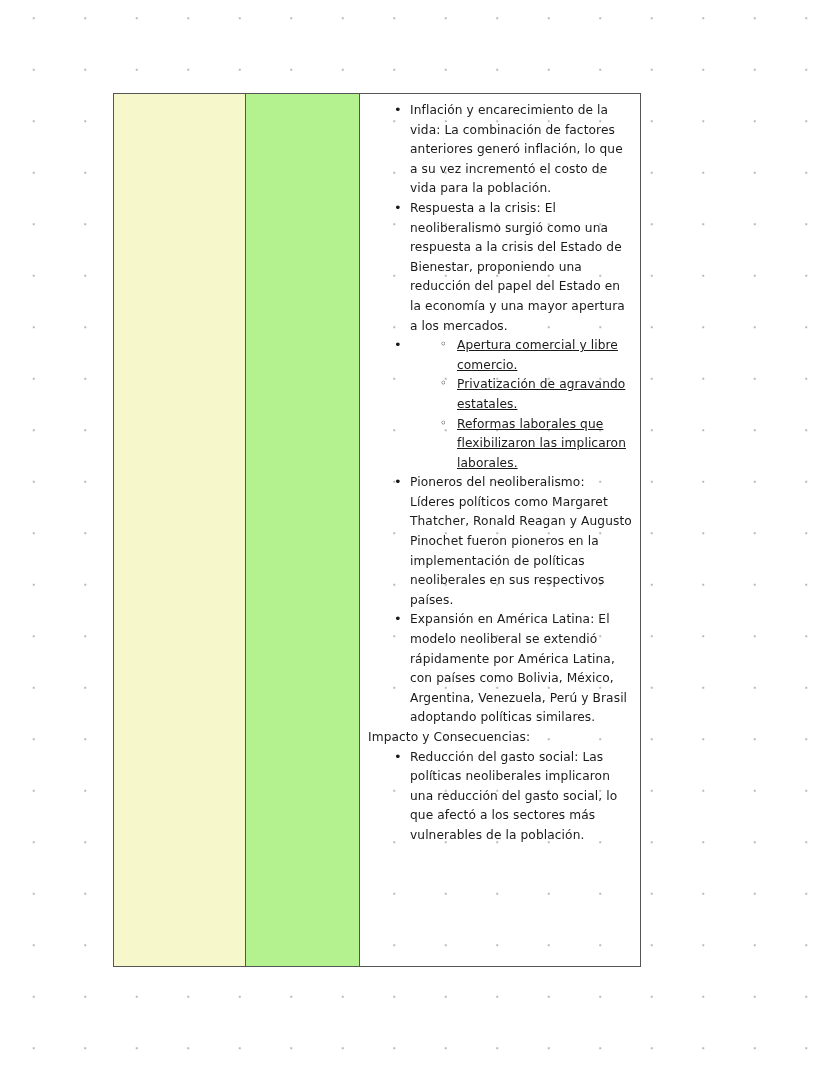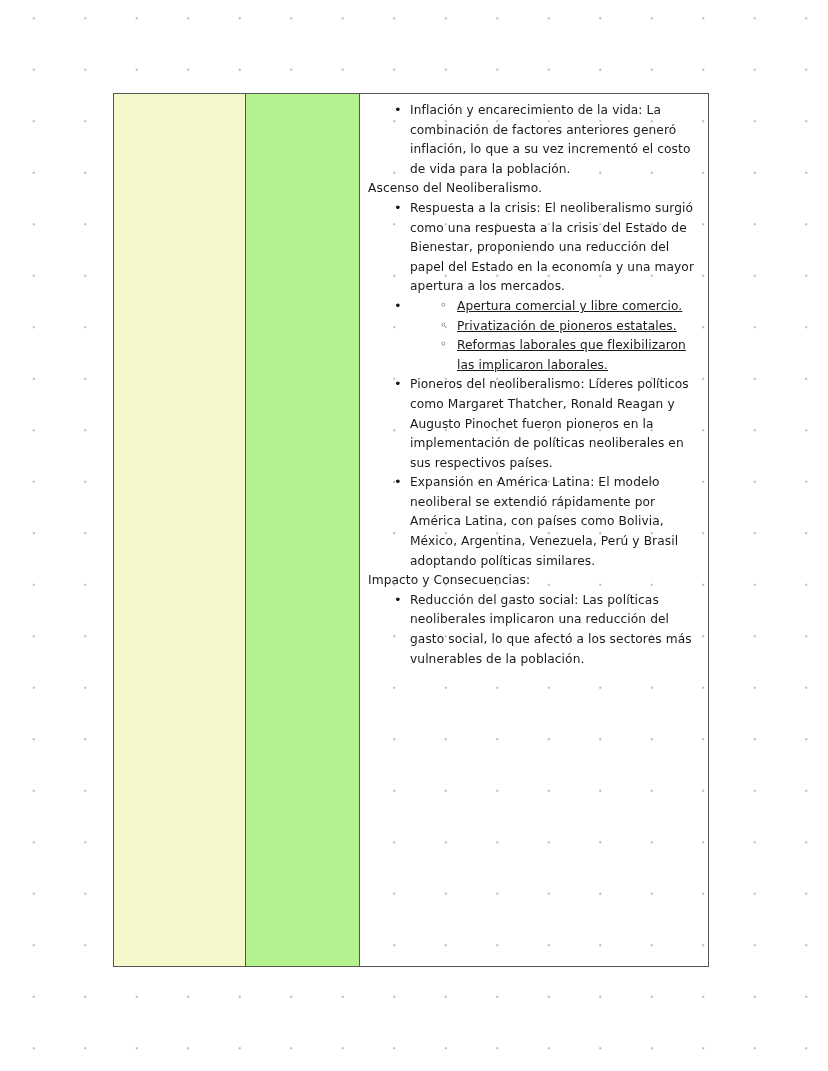--- a/index.html
+++ b/index.html
@@ -26,21 +26,21 @@
     background-size: 51.5px 51.5px;
     background-position: 8px 44px;
     pointer-events: none;
   }
 
   
   #table-block {
     position: absolute;
     left: 113px;
     top: 93px;
-    width: 596px;
+    width: 528px;
     height: 874px;
     border: 1px solid #555555;
     box-sizing: border-box;
     display: flex;
     background: transparent;
   }
 
   .col-yellow {
     width: 132px;
     background: #f7f7cc;
@@ -123,28 +123,27 @@
 
   <div class="col-yellow"></div>
   <div class="col-green"></div>
 
   <div class="col-text doc-text">
 
     <ul class="lvl1">
       <li>Inflación y encarecimiento de la vida: La combinación de factores anteriores generó inflación, lo que a su vez incrementó el costo de vida para la población.</li>
     </ul>
 
-    <p class="heading-line">Ascenso del Neoliberalismo.</p>
 
     <ul class="lvl1">
       <li>Respuesta a la crisis: El neoliberalismo surgió como una respuesta a la crisis del Estado de Bienestar, proponiendo una reducción del papel del Estado en la economía y una mayor apertura a los mercados.</li>
       <li>
         <ul class="lvl2">
           <li>Apertura comercial y libre comercio.</li>
-          <li>Privatización de pioneros estatales.</li>
+          <li>Privatización de agravando estatales.</li>
           <li>Reformas laborales que flexibilizaron las implicaron laborales.</li>
         </ul>
       </li>
       <li>Pioneros del neoliberalismo: Líderes políticos como Margaret Thatcher, Ronald Reagan y Augusto Pinochet fueron pioneros en la implementación de políticas neoliberales en sus respectivos países.</li>
       <li>Expansión en América Latina: El modelo neoliberal se extendió rápidamente por América Latina, con países como Bolivia, México, Argentina, Venezuela, Perú y Brasil adoptando políticas similares.</li>
     </ul>
 
     <p class="heading-line">Impacto y Consecuencias:</p>
 
     <ul class="lvl1">

